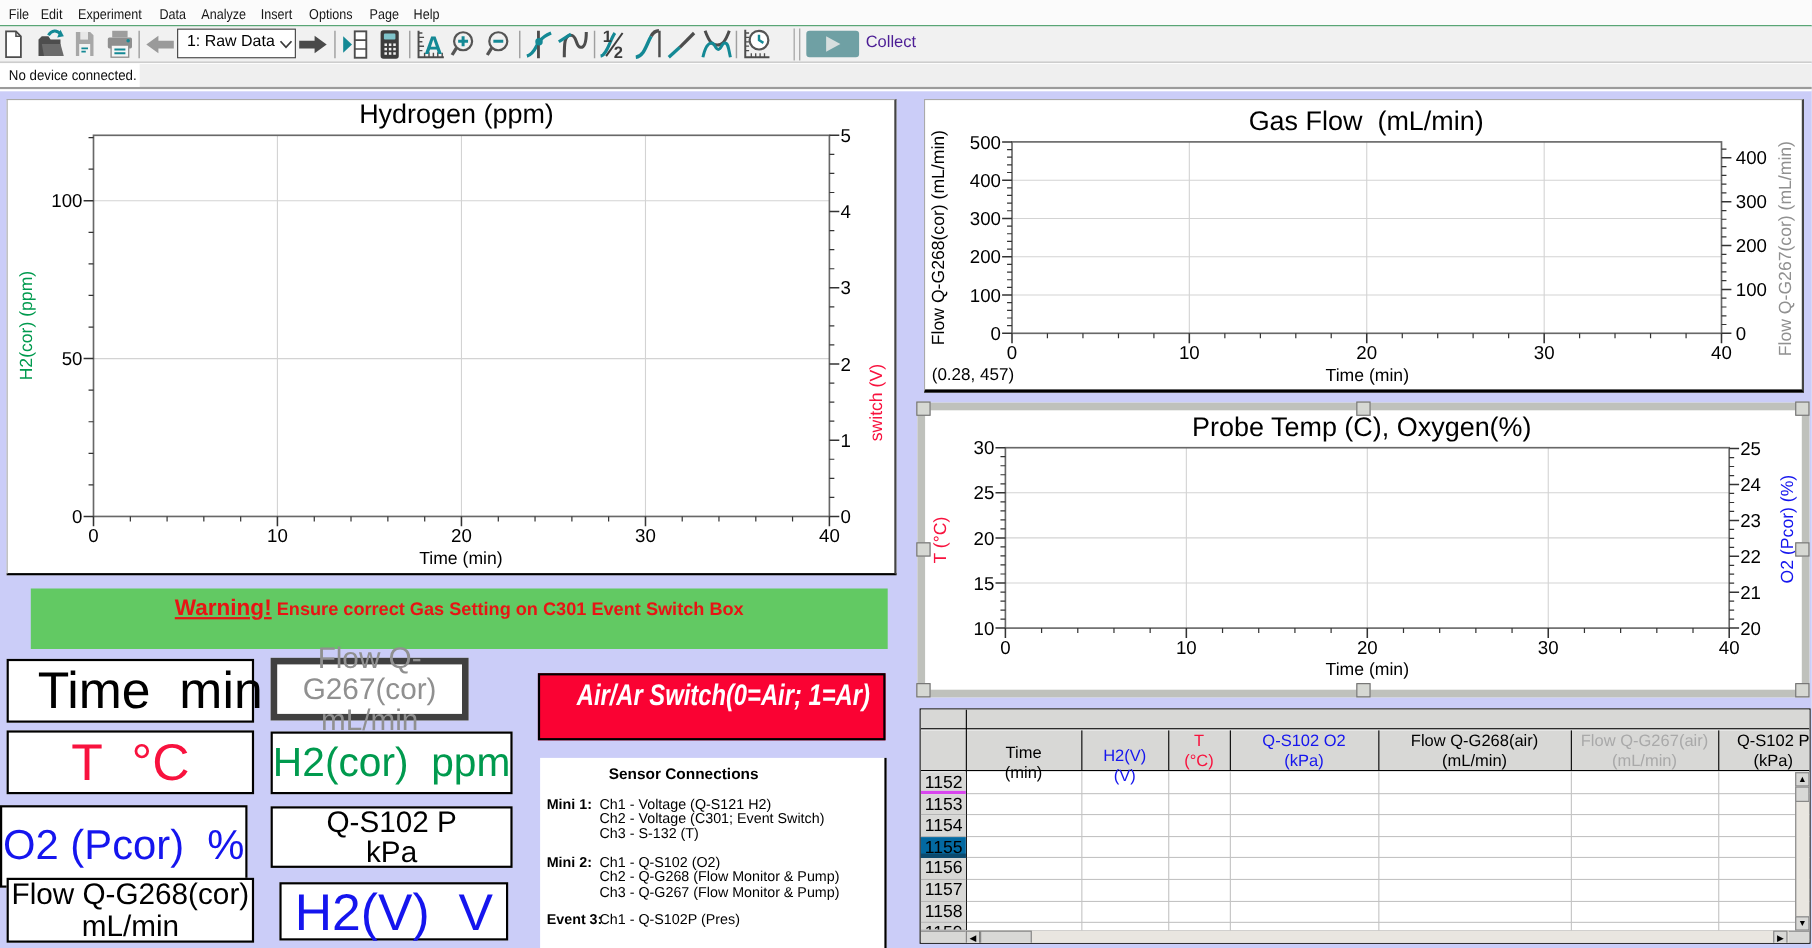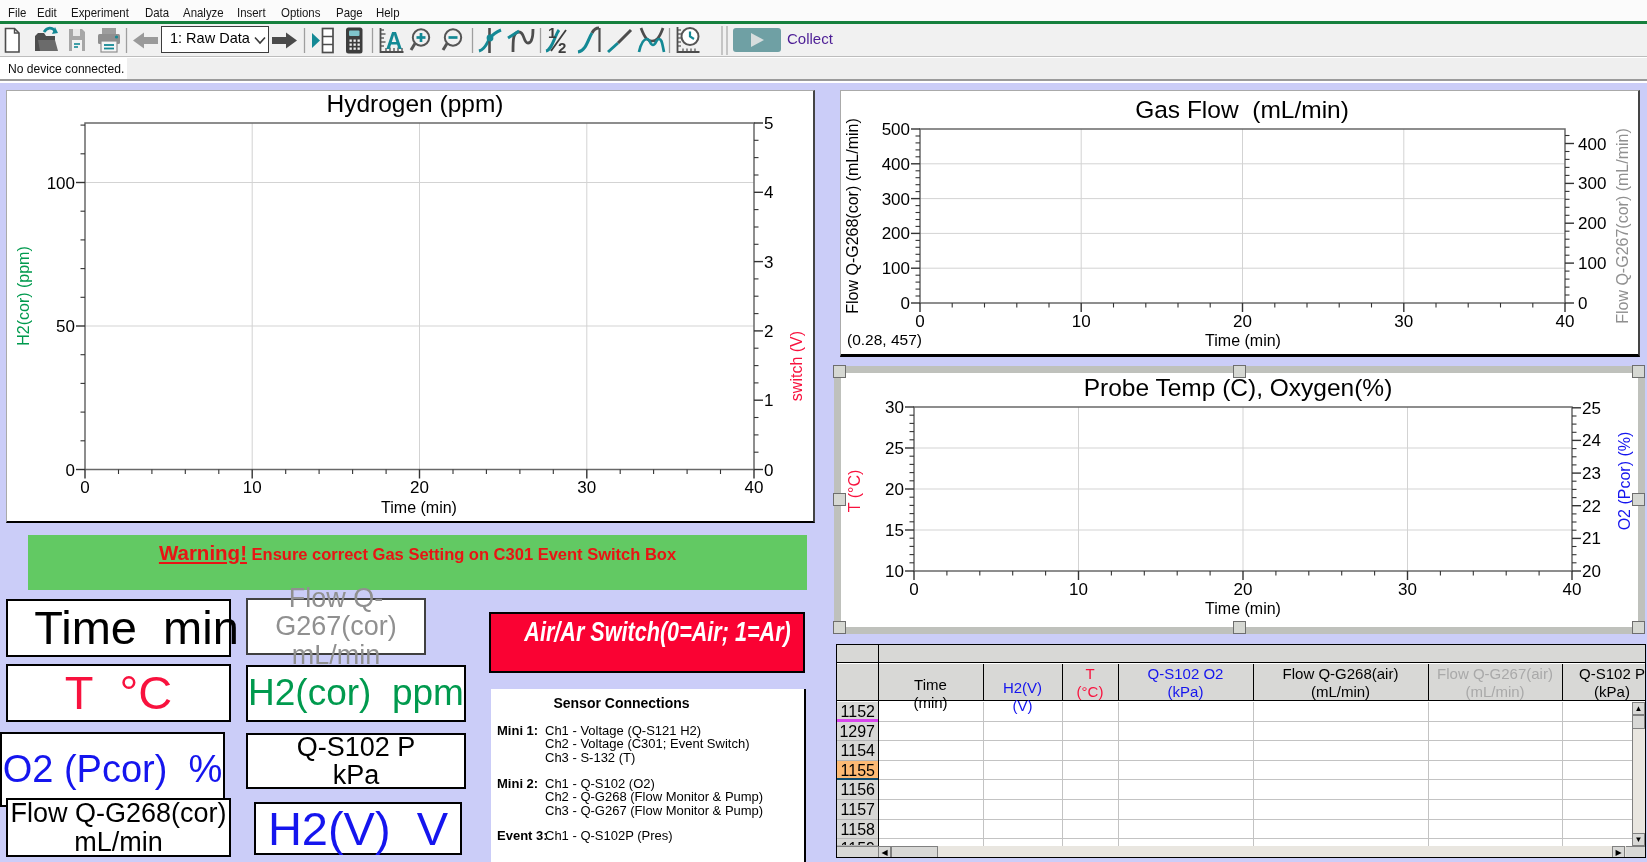--- a/index.html
+++ b/index.html
@@ -1,16 +1,16 @@
 <!DOCTYPE html>
 <html><head><meta charset="utf-8"><style>
 * { margin:0; padding:0; box-sizing:border-box; }
 html,body { width:1647px; height:862px; overflow:hidden; font-family:"Liberation Sans", sans-serif; }
 .abs { position:absolute; }
-#menubar { position:absolute; left:0; top:0; width:1647px; height:24px; background:#fbfbfb; border-bottom:3px solid #15803d; }
+#menubar { position:absolute; left:0; top:0; width:1647px; height:24px; background:#fbfbfb; border-bottom:1px solid #15803d; }
 #menubar span { position:absolute; top:5px; font-size:13px; color:#161616; transform:scaleX(0.88); transform-origin:0 50%; }
 #toolbar { position:absolute; left:0; top:24px; width:1647px; height:33px; background:#f1f1f1; border-bottom:1px solid #bdbdbd; }
 #statusbar { position:absolute; left:0; top:58px; width:1647px; height:23px; background:#efefef; border-bottom:2px solid #9b9b9b; }
 #content { position:absolute; left:0; top:83px; width:1647px; height:779px; background:#cbcdf8; }
 .panel { position:absolute; background:#fff; }
 .meter { position:absolute; background:#fff; border:2px solid #000; display:flex; align-items:center; justify-content:center; text-align:center; line-height:1.05; }
 .hdl { position:absolute; width:13px; height:13px; background:#d6d8d3; border:1px solid #6e6e6e; }
 </style></head>
 <body>
 <div id="menubar">
@@ -426,21 +426,21 @@
 
  <div class="abs" style="left:28px;top:452px;width:779px;height:55px;background:#62c963;text-align:center;color:#e81414;font-weight:bold;">
    <div style="margin-top:6px;font-size:16.5px;"><span style="font-size:20.5px;text-decoration:underline;">Warning!</span> Ensure correct Gas Setting on C301 Event Switch Box</div>
  </div>
 
  <div class="meter" style="left:6px;top:516px;width:225px;height:58px;font-size:47px;color:#000;padding-left:36px;">Time&nbsp;&nbsp;min</div>
  <div class="meter" style="left:6px;top:581px;width:225px;height:58px;font-size:47px;color:#f8123e;">T&nbsp;&nbsp;°C</div>
  <div class="meter" style="left:0;top:649px;width:225px;height:75px;font-size:38px;color:#1515ee;white-space:nowrap;overflow:hidden;">O2 (Pcor)&nbsp;&nbsp;%</div>
  <div class="meter" style="left:6px;top:715px;width:225px;height:59px;font-size:27px;color:#000;">Flow Q-G268(cor)<br>mL/min</div>
 
- <div class="meter" style="left:246px;top:515px;width:180px;height:57px;font-size:27px;color:#909090;border:2px solid #404040;text-align:center;">Flow Q-G267(cor)<br>mL/min</div>
+ <div class="meter" style="left:246px;top:515px;width:180px;height:57px;font-size:27px;color:#909090;border:6px solid #404040;text-align:center;">Flow Q-G267(cor)<br>mL/min</div>
  <div class="meter" style="left:246px;top:582px;width:220px;height:57px;font-size:37px;color:#009a4e;white-space:nowrap;overflow:hidden;">H2(cor)&nbsp;&nbsp;ppm</div>
  <div class="meter" style="left:246px;top:650px;width:220px;height:56px;font-size:27px;color:#000;">Q-S102 P<br>kPa</div>
  <div class="meter" style="left:254px;top:719px;width:208px;height:53px;font-size:47px;color:#1515ee;">H2(V)&nbsp;&nbsp;V</div>
 
  <div class="abs" style="left:489px;top:529px;width:316px;height:61px;background:#fa0233;border:2px solid #000;color:#fff;font-weight:bold;font-style:italic;font-size:27px;text-align:center;padding-top:3px;white-space:nowrap;"><div style="display:inline-block;transform:scaleX(0.80);transform-origin:50% 50%;">Air/Ar Switch(0=Air; 1=Ar)</div></div>
 
  <div class="abs" style="left:491px;top:606px;width:315px;height:173px;background:#fff;border-right:2px solid #000;font-size:13px;color:#000;line-height:13.4px;">
    <div style="text-align:center;font-weight:bold;font-size:14px;margin-top:8px;margin-right:52px;">Sensor Connections</div>
    <div style="position:absolute;left:6px;top:35px;font-weight:bold;text-align:center;">Mini 1:</div>
    <div style="position:absolute;left:54px;top:35px;">Ch1 - Voltage (Q-S121 H2)<br>Ch2 - Voltage (C301; Event Switch)<br>Ch3 - S-132 (T)</div>
@@ -468,25 +468,25 @@
       <div class="abs" style="left:281px;top:19px;width:1px;height:37px;background:#000;"></div>
       <div class="abs" style="left:281px;top:57px;width:1px;height:144px;background:#c3c3c3;"></div>
       <div class="abs" style="left:416px;top:19px;width:1px;height:37px;background:#000;"></div>
       <div class="abs" style="left:416px;top:57px;width:1px;height:144px;background:#c3c3c3;"></div>
       <div class="abs" style="left:591px;top:19px;width:1px;height:37px;background:#000;"></div>
       <div class="abs" style="left:591px;top:57px;width:1px;height:144px;background:#c3c3c3;"></div>
       <div class="abs" style="left:725px;top:19px;width:1px;height:37px;background:#000;"></div>
       <div class="abs" style="left:725px;top:57px;width:1px;height:144px;background:#c3c3c3;"></div>
       <div class="abs" style="left:0;top:57.0px;width:41px;height:19.6px;background:#d8d8d6;overflow:hidden;font-size:16px;line-height:19px;text-align:right;padding-right:3px;border-bottom:3px solid #d946ef;">1152</div>
       <div class="abs" style="left:42px;top:75.6px;width:766px;height:1px;background:#c3c3c3;"></div>
-      <div class="abs" style="left:0;top:76.6px;width:41px;height:19.6px;background:#d8d8d6;overflow:hidden;font-size:16px;line-height:19px;text-align:right;padding-right:3px;border-bottom:1px solid #b5b5b5;">1297</div>
+      <div class="abs" style="left:0;top:76.6px;width:41px;height:19.6px;background:#d8d8d6;overflow:hidden;font-size:16px;line-height:19px;text-align:right;padding-right:3px;border-bottom:1px solid #b5b5b5;">1153</div>
       <div class="abs" style="left:42px;top:95.2px;width:766px;height:1px;background:#c3c3c3;"></div>
       <div class="abs" style="left:0;top:96.2px;width:41px;height:19.6px;background:#d8d8d6;overflow:hidden;font-size:16px;line-height:19px;text-align:right;padding-right:3px;border-bottom:1px solid #b5b5b5;">1154</div>
       <div class="abs" style="left:42px;top:114.8px;width:766px;height:1px;background:#c3c3c3;"></div>
-      <div class="abs" style="left:0;top:115.8px;width:41px;height:19.6px;background:#fdba74;overflow:hidden;font-size:16px;line-height:19px;text-align:right;padding-right:3px;border-bottom:2px solid #0c4a6e;">1155</div>
+      <div class="abs" style="left:0;top:115.8px;width:41px;height:19.6px;background:#0369a1;overflow:hidden;font-size:16px;line-height:19px;text-align:right;padding-right:3px;border-bottom:4px solid #0c4a6e;">1155</div>
       <div class="abs" style="left:42px;top:134.4px;width:766px;height:1px;background:#c3c3c3;"></div>
       <div class="abs" style="left:0;top:135.4px;width:41px;height:19.6px;background:#d8d8d6;overflow:hidden;font-size:16px;line-height:19px;text-align:right;padding-right:3px;border-bottom:1px solid #b5b5b5;">1156</div>
       <div class="abs" style="left:42px;top:154.0px;width:766px;height:1px;background:#c3c3c3;"></div>
       <div class="abs" style="left:0;top:155.0px;width:41px;height:19.6px;background:#d8d8d6;overflow:hidden;font-size:16px;line-height:19px;text-align:right;padding-right:3px;border-bottom:1px solid #b5b5b5;">1157</div>
       <div class="abs" style="left:42px;top:173.6px;width:766px;height:1px;background:#c3c3c3;"></div>
       <div class="abs" style="left:0;top:174.6px;width:41px;height:19.6px;background:#d8d8d6;overflow:hidden;font-size:16px;line-height:19px;text-align:right;padding-right:3px;border-bottom:1px solid #b5b5b5;">1158</div>
       <div class="abs" style="left:42px;top:193.2px;width:766px;height:1px;background:#c3c3c3;"></div>
       <div class="abs" style="left:0;top:194.2px;width:41px;height:6.8px;background:#d8d8d6;overflow:hidden;font-size:16px;line-height:19px;text-align:right;padding-right:3px;border-bottom:1px solid #b5b5b5;">1159</div>
       <div class="abs" style="left:795px;top:57px;width:13px;height:144px;background:#e9e6e0;border-left:1px solid #808080;"></div>
       <div class="abs" style="left:795px;top:57px;width:13px;height:13px;background:#d8d8d6;border:1px solid #808080;font-size:8px;text-align:center;line-height:11px;color:#000;">▲</div>

